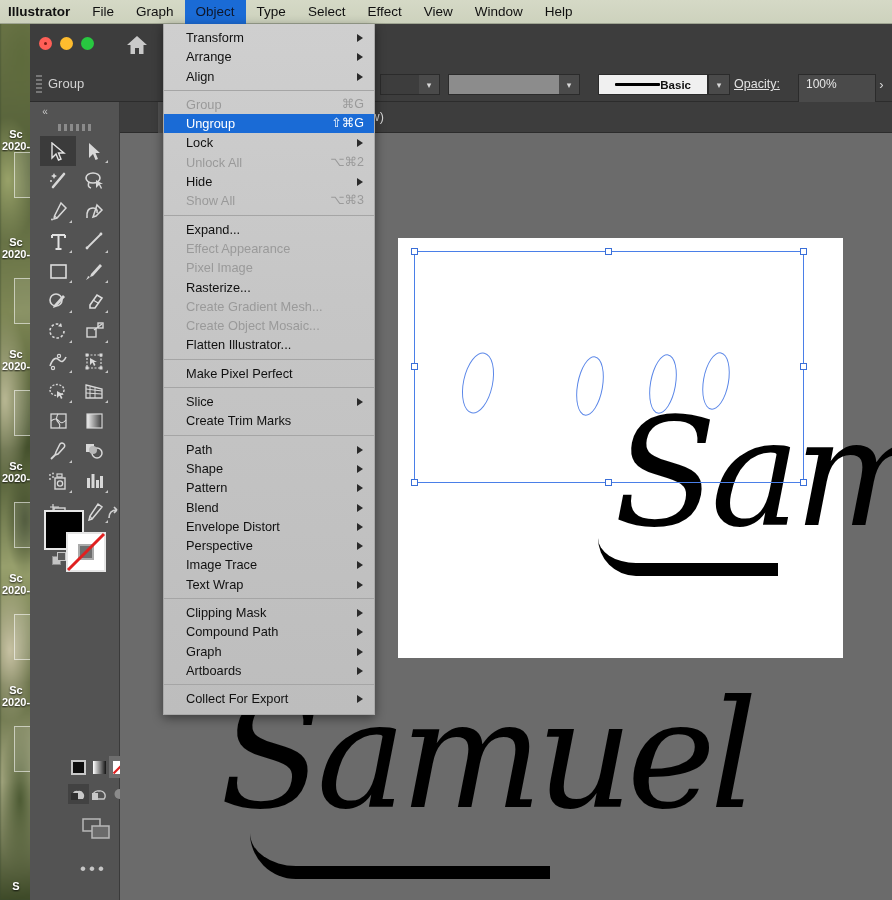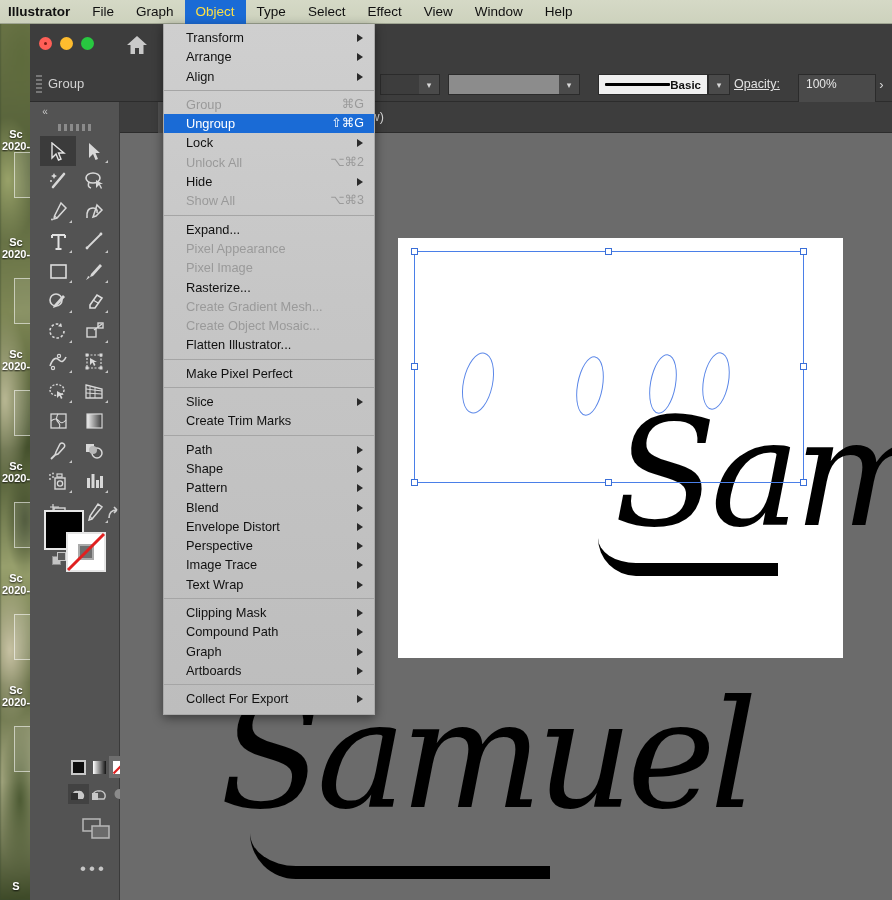--- a/index.html
+++ b/index.html
@@ -47,21 +47,21 @@
     position: absolute; left: 0; top: 0; width: 892px; height: 24px;
     background: linear-gradient(180deg, #d5d9c6 0%, #cdd2bd 100%);
     display: flex; align-items: center; z-index: 60;
     border-bottom: 1px solid #9fa592;
   }
   .mb-item {
     padding: 0 11px; height: 24px; line-height: 24px;
     font-size: 13.5px; color: #101010; white-space: nowrap;
   }
   .mb-item.app { font-weight: bold; padding-left: 8px; }
-  .mb-item.active { background: #1a6bd6; color: #fde047; }
+  .mb-item.active { background: #1a6bd6; color: #0f172a; }
 
   
   .ai-window {
     position: absolute; left: 30px; top: 24px; width: 862px; height: 876px;
     background: #5a5a5a; z-index: 10; overflow: hidden;
   }
   .ai-titlebar {
     position: absolute; left: 0; top: 0; width: 862px; height: 42px;
     background: #3d3d3d;
   }
@@ -95,21 +95,21 @@
   }
   .swatch-box { width: 38px; height: 19px; }
   .dd-arrow {
     width: 20px; height: 21px; display: flex; align-items: center; justify-content: center;
     color: #d8d8d8; font-size: 9px;
   }
   .stroke-profile {
     position: absolute; left: 568px; top: 8px; width: 110px; height: 21px;
     background: #f0f0f0; border: 1px solid #2b2b2b;
     display: flex; align-items: center; justify-content: space-between;
-    padding: 0 6px;
+    padding: 0 16px;
   }
   .sp-line { width: 68px; height: 3px; background: #000; border-radius: 1px; }
   .sp-text { font-size: 11.5px; color: #111; font-weight: bold; }
   .opacity-label {
     position: absolute; left: 704px; top: 0; height: 36px; line-height: 36px;
     font-size: 12.5px; color: #e2e2e2; text-decoration: underline;
   }
   .opacity-field {
     position: absolute; left: 768px; top: 8px; width: 78px; height: 33px;
     background: #4a4a4a; border: 1px solid #2b2b2b;
@@ -675,21 +675,21 @@
       <div class="mi"><span>Align</span><span class="tri"></span></div>
       <div class="msep"></div>
       <div class="mi disabled"><span>Group</span><span class="shortcut">⌘G</span></div>
       <div class="mi hl"><span>Ungroup</span><span class="shortcut">⇧⌘G</span></div>
       <div class="mi"><span>Lock</span><span class="tri"></span></div>
       <div class="mi disabled"><span>Unlock All</span><span class="shortcut">⌥⌘2</span></div>
       <div class="mi"><span>Hide</span><span class="tri"></span></div>
       <div class="mi disabled"><span>Show All</span><span class="shortcut">⌥⌘3</span></div>
       <div class="msep"></div>
       <div class="mi"><span>Expand...</span></div>
-      <div class="mi disabled"><span>Pixel Appearance</span></div>
+      <div class="mi disabled"><span>Effect Appearance</span></div>
       <div class="mi disabled"><span>Pixel Image</span></div>
       <div class="mi"><span>Rasterize...</span></div>
       <div class="mi disabled"><span>Create Gradient Mesh...</span></div>
       <div class="mi disabled"><span>Create Object Mosaic...</span></div>
       <div class="mi"><span>Flatten Illustrator...</span></div>
       <div class="msep"></div>
       <div class="mi"><span>Make Pixel Perfect</span></div>
       <div class="msep"></div>
       <div class="mi"><span>Slice</span><span class="tri"></span></div>
       <div class="mi"><span>Create Trim Marks</span></div>

